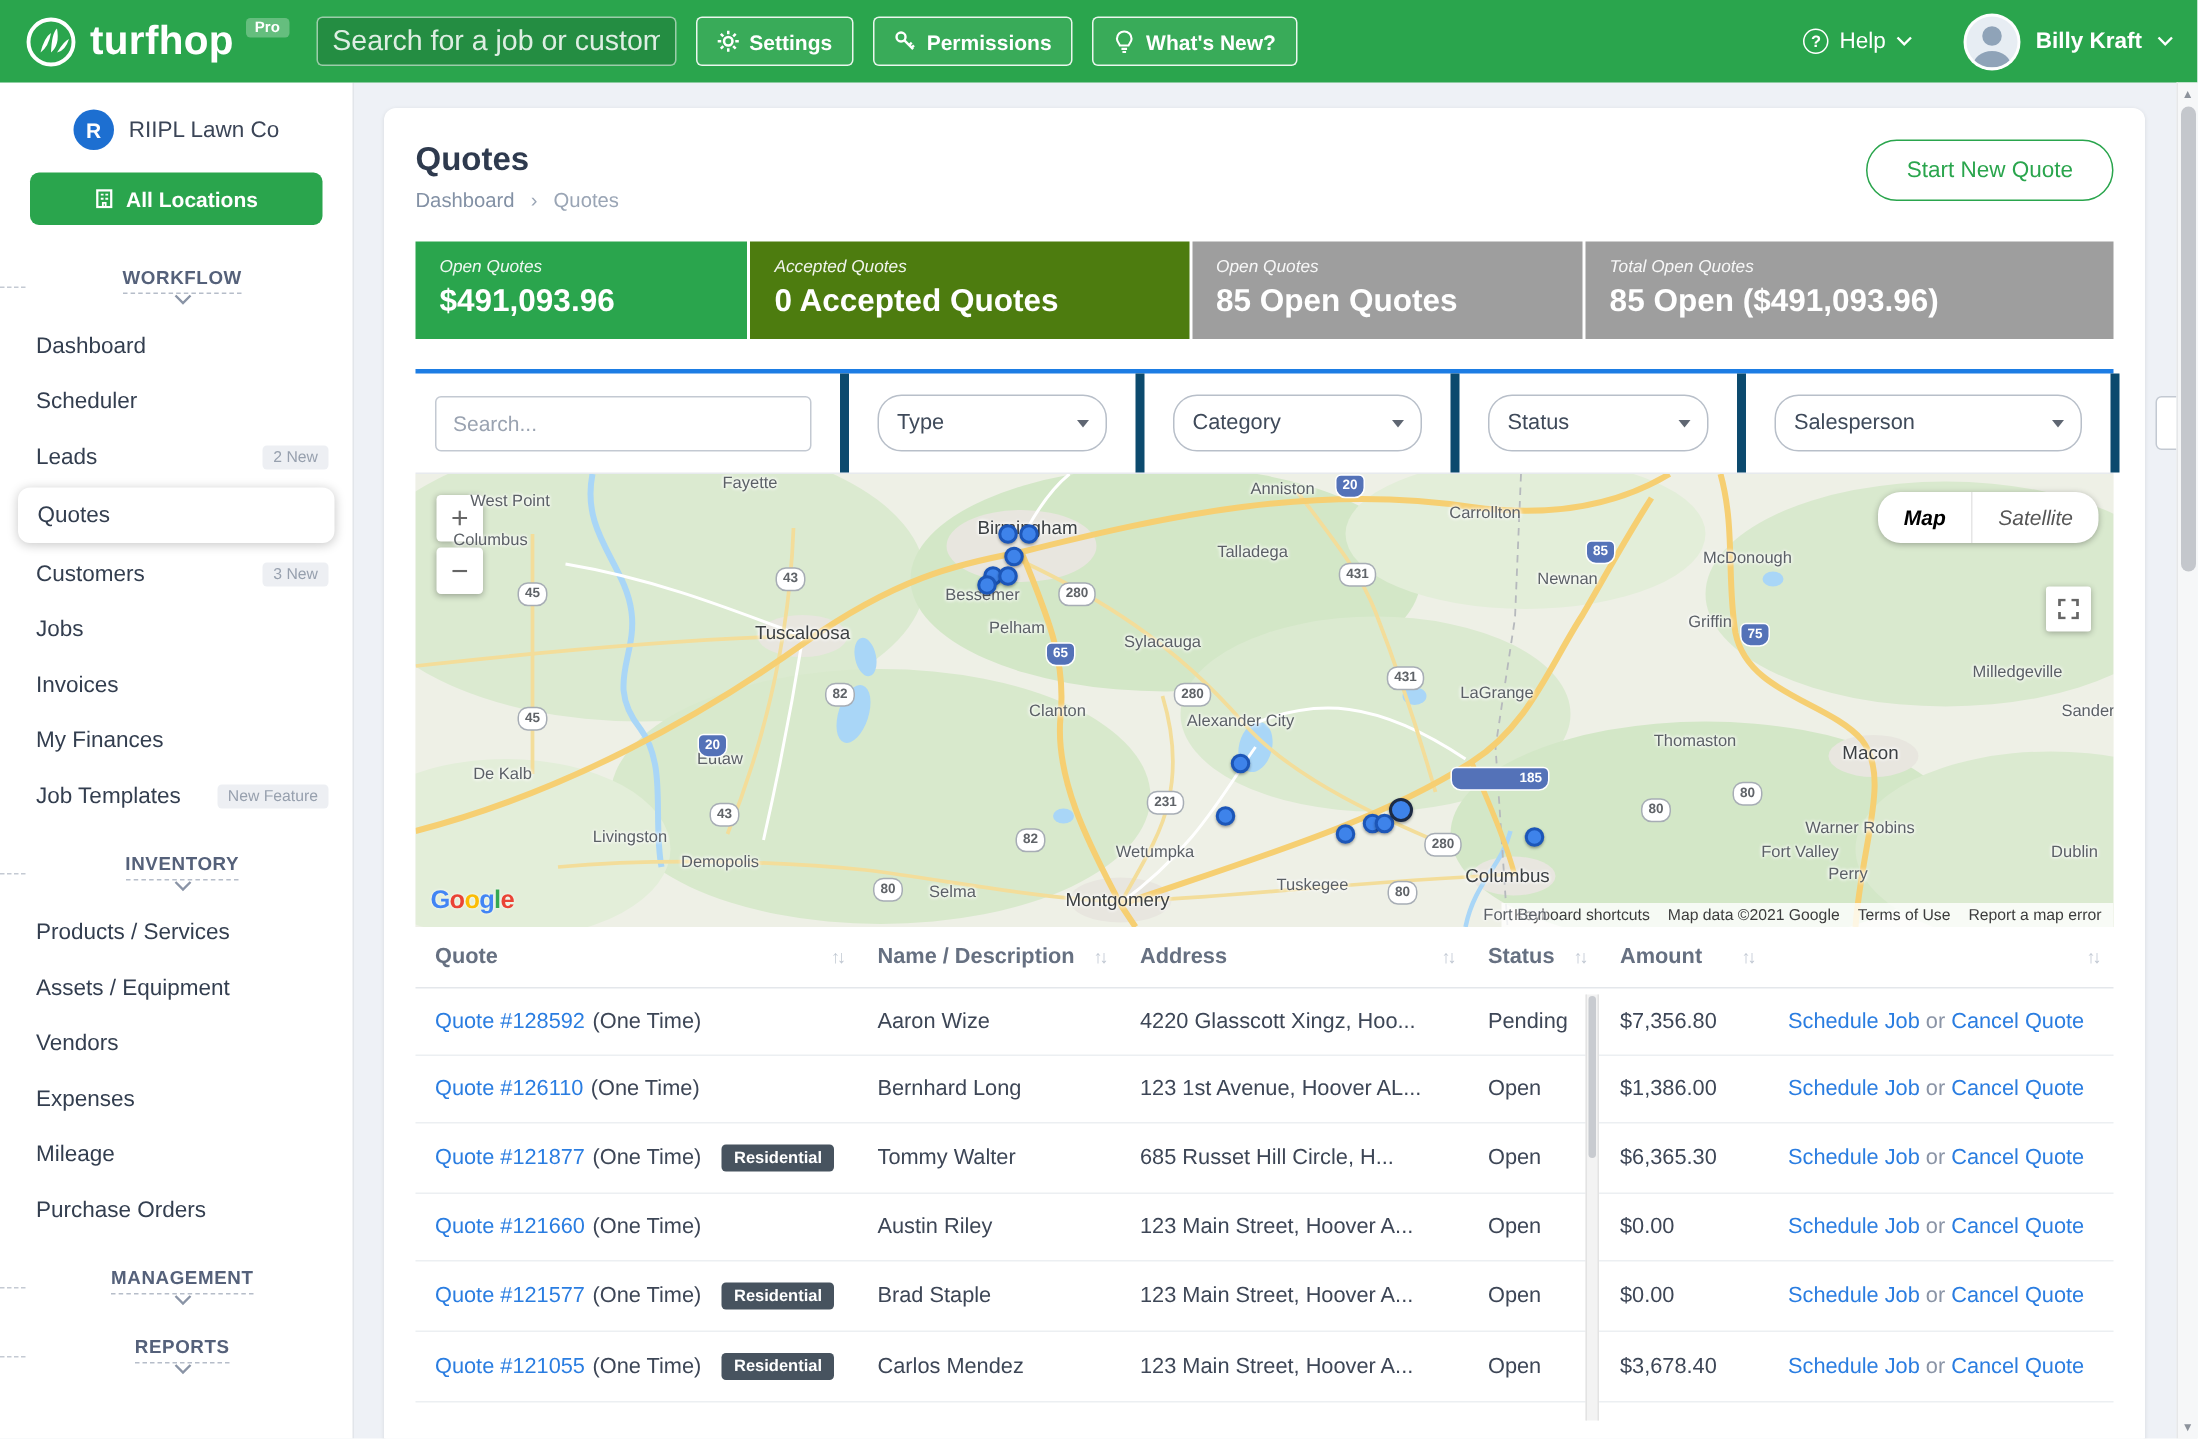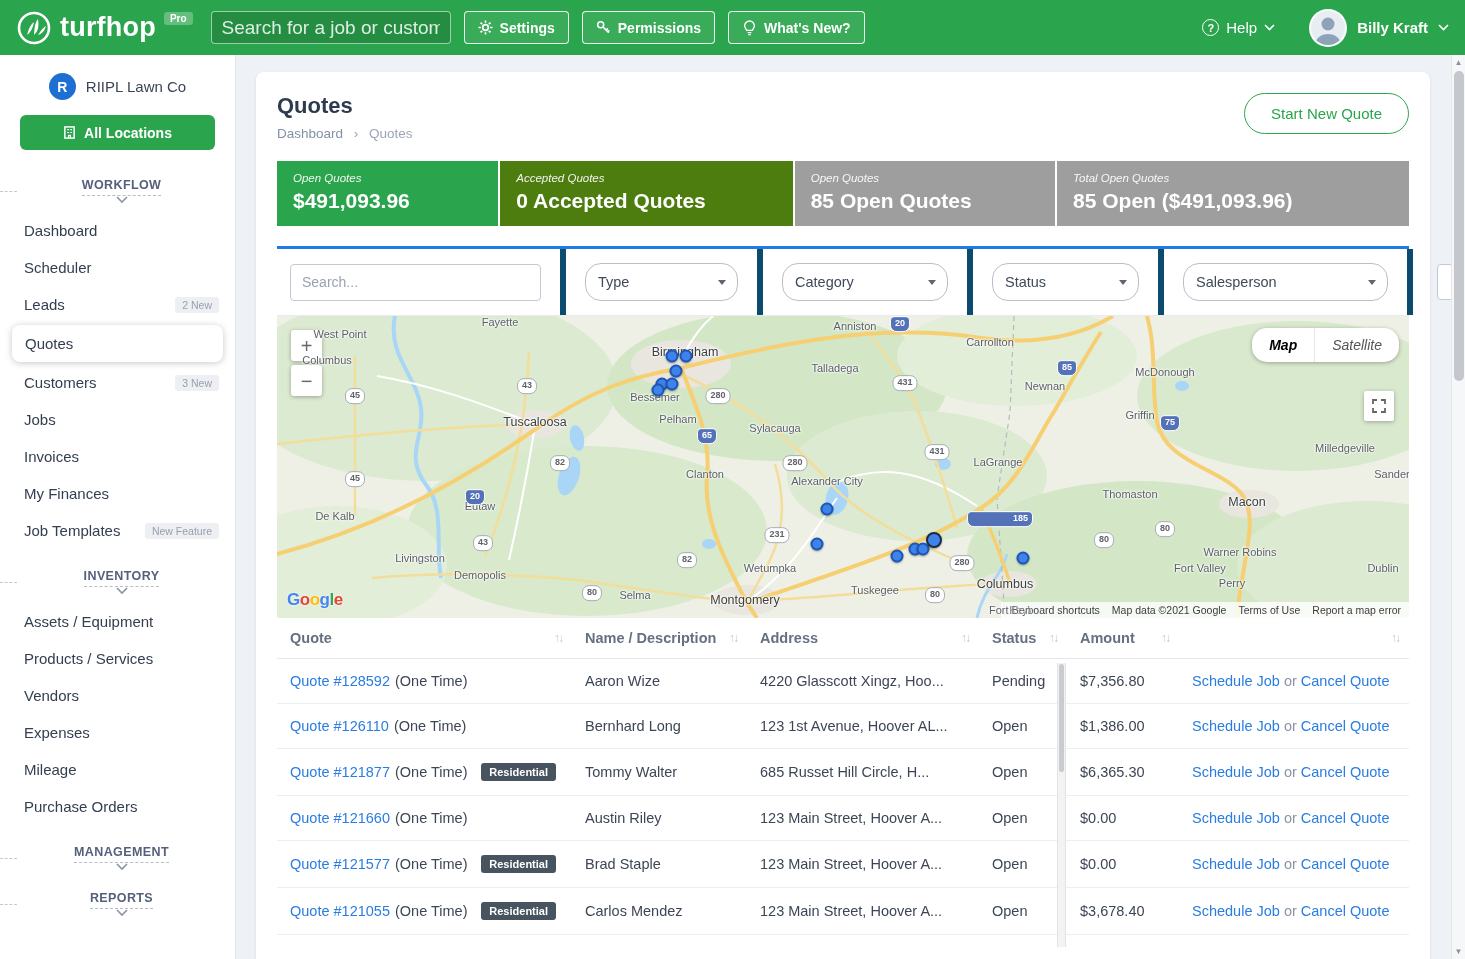--- a/index.html
+++ b/index.html
@@ -218,24 +218,24 @@
       <span class="nav-badge">New Feature</span>
     </div>
 
     <div class="nav-header">
       <span class="nav-header-label">INVENTORY</span>
       <svg width="12" height="8" viewBox="0 0 12 8">
           <polyline points="1,1 6,6 11,1" fill="none" stroke="#8a94a6" stroke-width="1.6"></polyline>
         </svg>
     </div>
     <div class="nav-item">
+        <span>Products / Services</span>
+      </div>
+    <div class="nav-item">
         <span>Assets / Equipment</span>
-      </div>
-    <div class="nav-item">
-        <span>Products / Services</span>
       </div>
     <div class="nav-item">
         <span>Vendors</span>
       </div>
     <div class="nav-item">
         <span>Expenses</span>
       </div>
     <div class="nav-item">
         <span>Mileage</span>
       </div>

